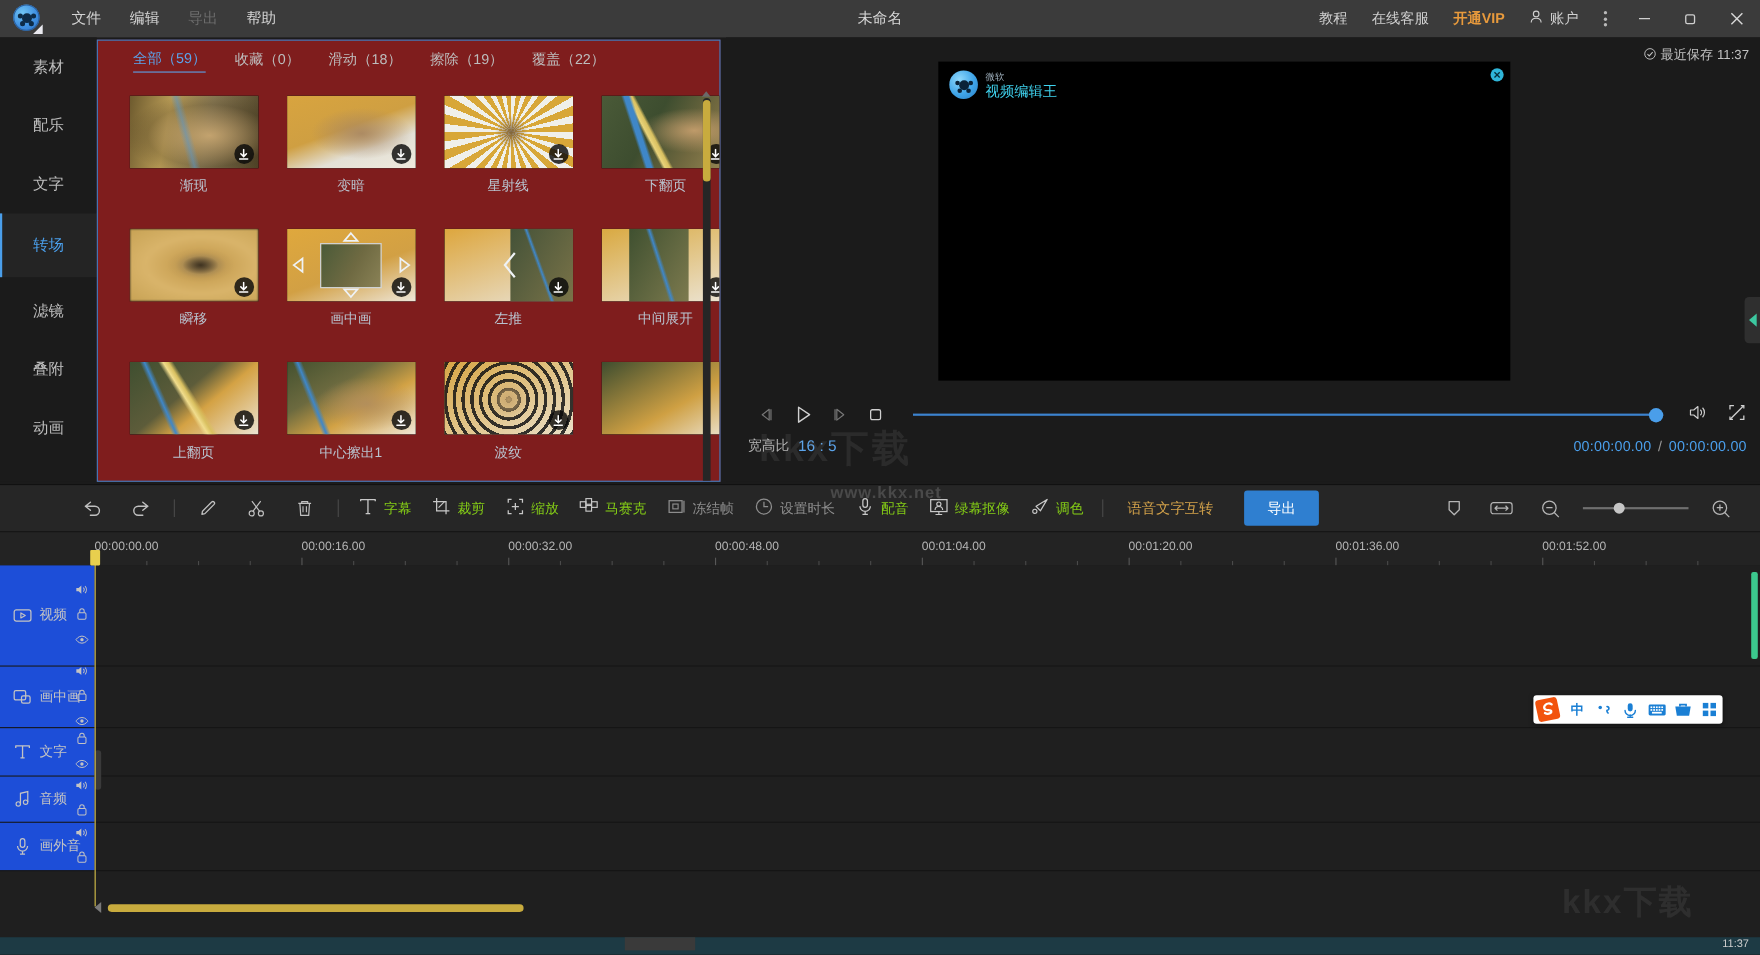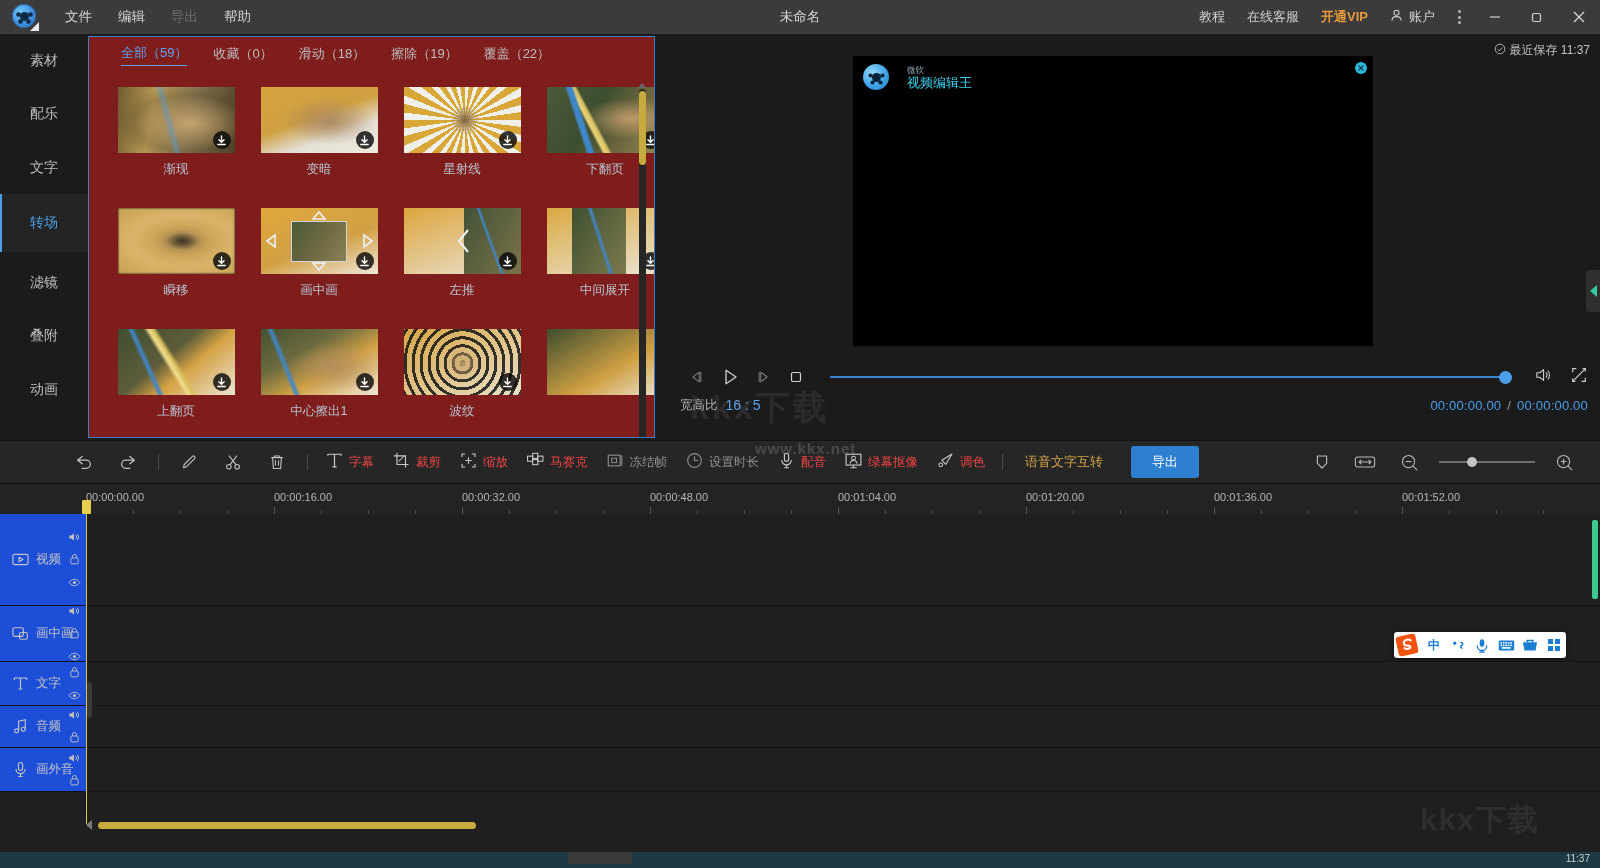--- a/index.html
+++ b/index.html
@@ -125,21 +125,21 @@
   .preview-wrap { position:absolute; left: 660px; top: 34px; right: 0; height: 404px; background:#1b1b1b; }
   .saved {
     position:absolute; right: 10px; top: 8px; font-size: 12px; color:#c2c2c2;
     display:flex; align-items:center; gap:4px;
   }
   .video-area {
     position:absolute; left: 193px; top: 22px; width: 520px; height: 290px;
     background: #000;
   }
   .watermark {
-    position:absolute; left: 10px; top: 8px; display:flex; align-items:center; gap: 18px;
+    position:absolute; left: 10px; top: 8px; display:flex; align-items:center; gap: 7px;
   }
   .wm-disc {
     width: 26px; height: 26px; border-radius:50%;
     background: radial-gradient(circle at 35% 32%, #8fd8fb 0%, #3fa4e8 55%, #2a7fc5 100%);
     position:relative;
   }
   .wm-disc::after{
     content:""; position:absolute; left:50%; top:50%; width:9px;height:9px;margin:-4.5px 0 0 -4.5px;
     border-radius:50%; background:#0a2238;
     box-shadow: -6px -2px 0 -2.4px #0a2238, 6px -2px 0 -2.4px #0a2238,
@@ -169,21 +169,21 @@
     background:#2f2f2f; border-radius: 4px 0 0 4px; display:flex;align-items:center;justify-content:center;
   }
   .right-tab .tri { width:0;height:0;border-top:6px solid transparent;border-bottom:6px solid transparent;border-right:7px solid #3cc8a0;}
 
   
   .toolbar {
     position:absolute; left: 0; top: 440px; width: 1600px; height: 44px;
     background: #262626; display:flex; align-items:center;
     border-top: 1px solid #111; border-bottom:1px solid #111;
   }
-  .tool { display:flex; align-items:center; gap:5px; height:44px; padding: 0 9px; font-size:12.5px; color:#ef4444; white-space:nowrap;}
+  .tool { display:flex; align-items:center; gap:5px; height:44px; padding: 0 9px; font-size:12.5px; color:#84cc16; white-space:nowrap;}
   .tool.icononly { padding: 0 12px; }
   .tool.dim { color:#8d8d8d; }
   .tool.gold { color:#d3a24a; font-size:13px; padding: 0 14px;}
   .tsep { width:1px; height: 16px; background:#4a4a4a; margin: 0 8px; }
   .btn-export {
     background:#2f7fd0; color:#fff; font-size:13px; border-radius:3px;
     padding: 7px 21px; margin-left: 14px;
   }
   .tb-zoom { margin-left:auto; display:flex; align-items:center; gap: 0; padding-right: 14px;}
   .tb-zoom .zi { padding: 0 12px; display:flex;align-items:center; }

